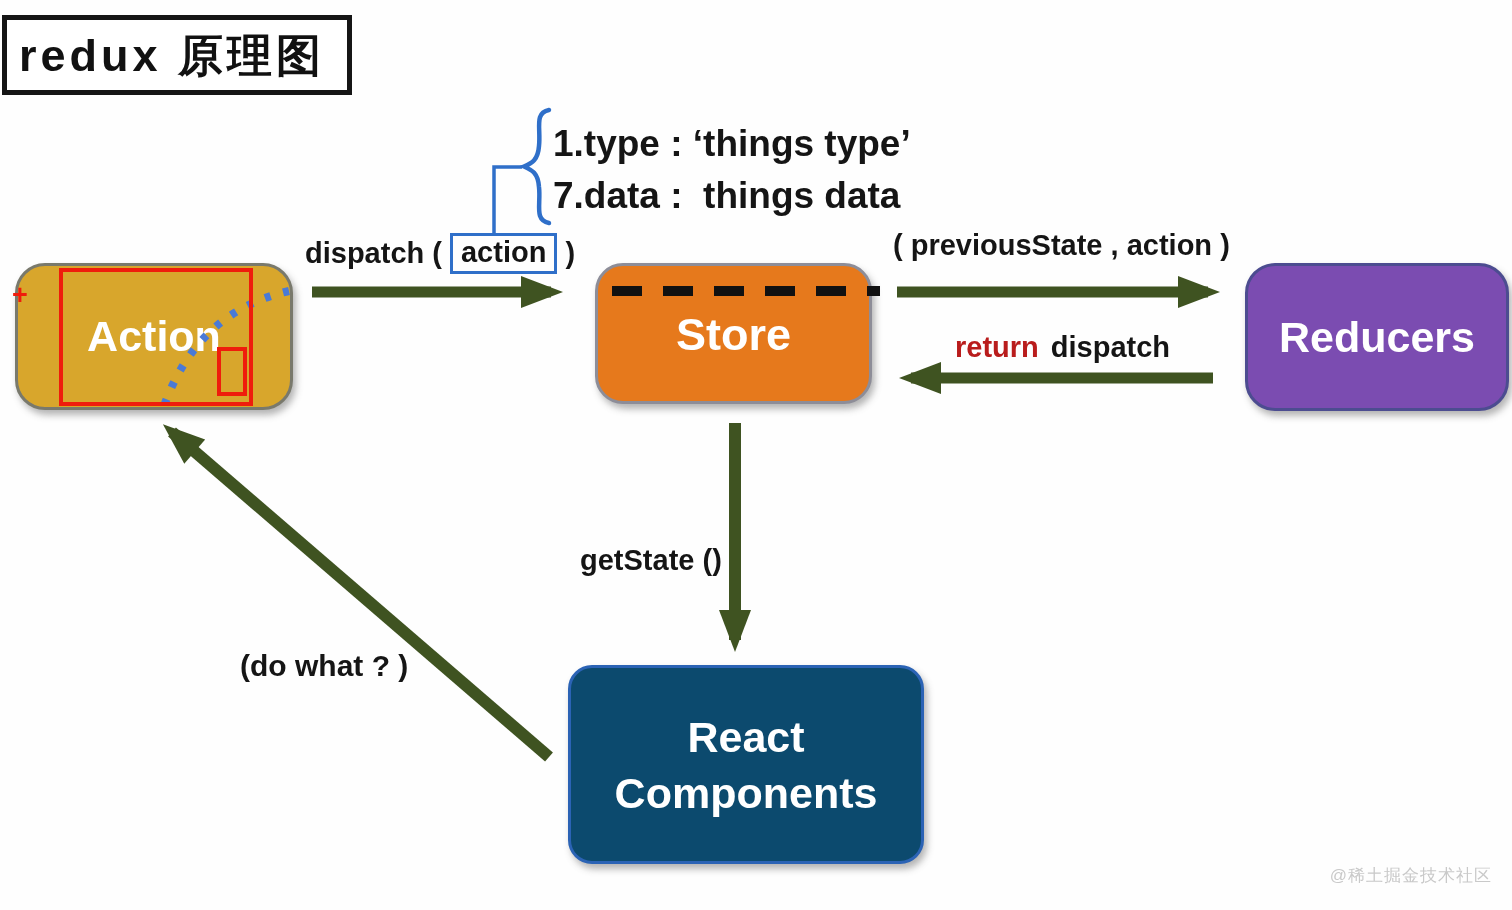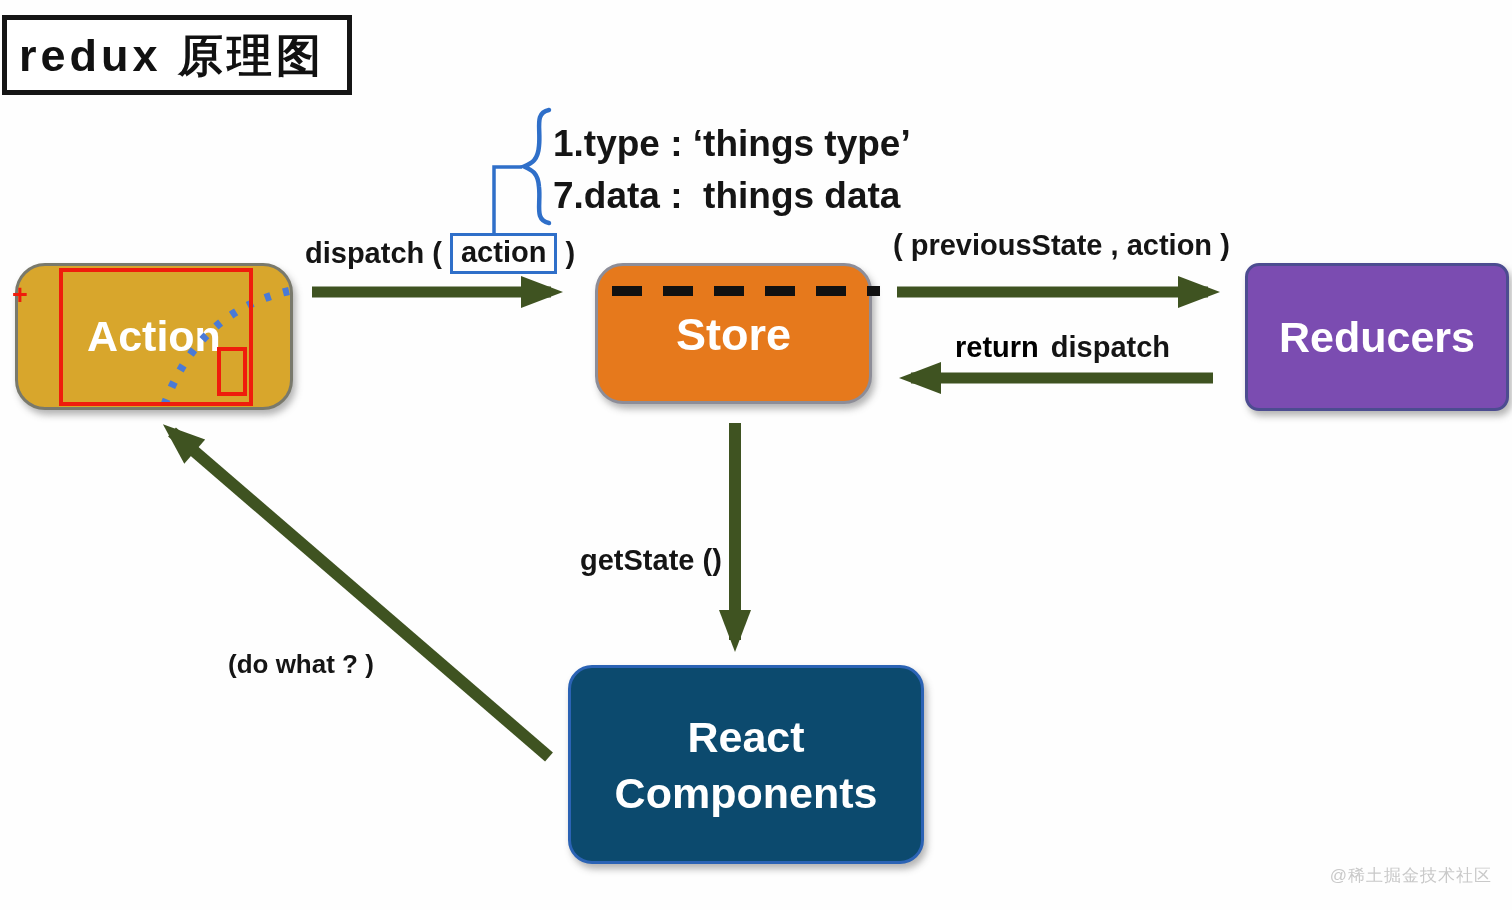--- a/index.html
+++ b/index.html
@@ -22,44 +22,44 @@
   .node .nline{display:block;}
   #node-action-creators{
     left:15px;top:263px;width:272px;height:141px;border-radius:30px;
     background:#d8a62c;border:3px solid #79796c;font-size:43px;line-height:55px;
   }
   #node-store{
     left:595px;top:263px;width:277px;height:141px;border-radius:28px;
     background:#e6791c;border:3px solid #8d8d98;font-size:45px;padding-top:2px;box-sizing:border-box;
   }
   #node-reducers{
-    left:1245px;top:263px;width:258px;height:142px;border-radius:14px;
+    left:1245px;top:263px;width:258px;height:142px;border-radius:30px;
     background:#7b4cb1;border:3px solid #4c4c90;font-size:43px;
   }
   #node-react-components{
     left:568px;top:665px;width:350px;height:193px;border-radius:24px;
     background:#0c4a6e;border:3px solid #2b63b5;font-size:43px;line-height:56px;
   }
   
   #lines{position:absolute;left:0;top:0;pointer-events:none;}
   
   .lbl{
     position:absolute;font-weight:bold;color:#151515;font-size:29px;white-space:nowrap;
   }
   #lbl-dispatch{left:305px;top:233px;display:flex;align-items:center;}
   #dispatch-action-box{
     display:inline-block;border:3px solid #2f6fc9;padding:0 8px 2px 8px;margin:0 8px;color:#141414;
   }
   #payload-lines{left:553px;top:118px;}
   .payload-line{display:block;white-space:pre;font-size:37px;line-height:52px;}
   #lbl-prevstate{left:893px;top:229px;}
   #lbl-return{left:955px;top:331px;}
-  #return-kw{color:#000000;margin-right:12px;}
+  #return-kw{color:#b91c1c;margin-right:12px;}
   #lbl-getstate{left:580px;top:544px;}
-  #lbl-dowhat{left:228px;top:649px;font-size:26px;}
+  #lbl-dowhat{left:240px;top:649px;font-size:30px;}
   
   .red-rect{position:absolute;border:4px solid #ef1c0c;background:transparent;}
   #annot-rect-large{left:59px;top:268px;width:186px;height:130px;}
   #annot-rect-small{left:217px;top:347px;width:22px;height:41px;}
   #annot-plus{
     position:absolute;left:12px;top:282px;color:#ef1c0c;font-size:27px;font-weight:bold;line-height:1;
   }
   
   #watermark{
     position:absolute;right:20px;top:864px;color:#c9c9c9;font-size:17px;letter-spacing:1px;

